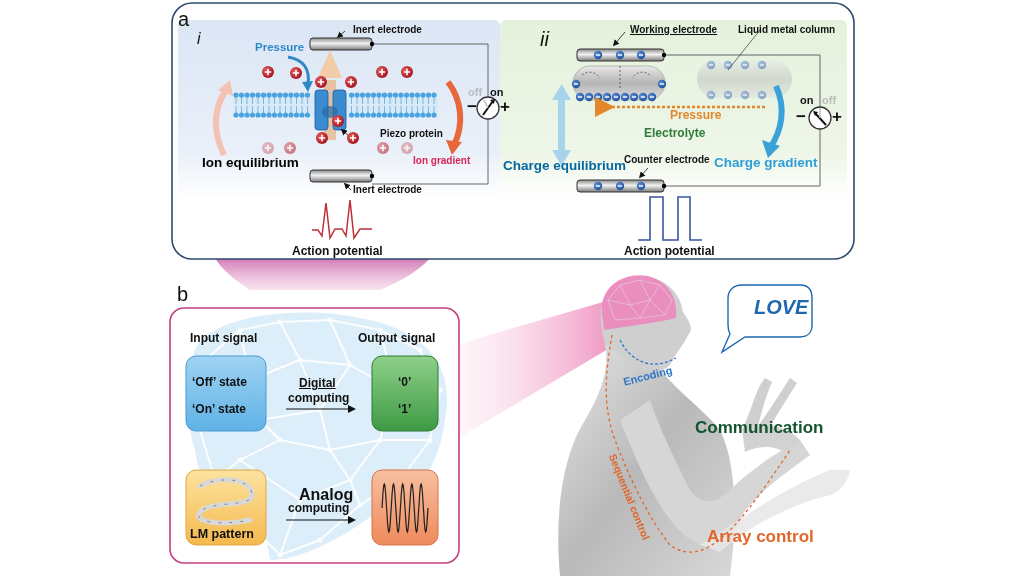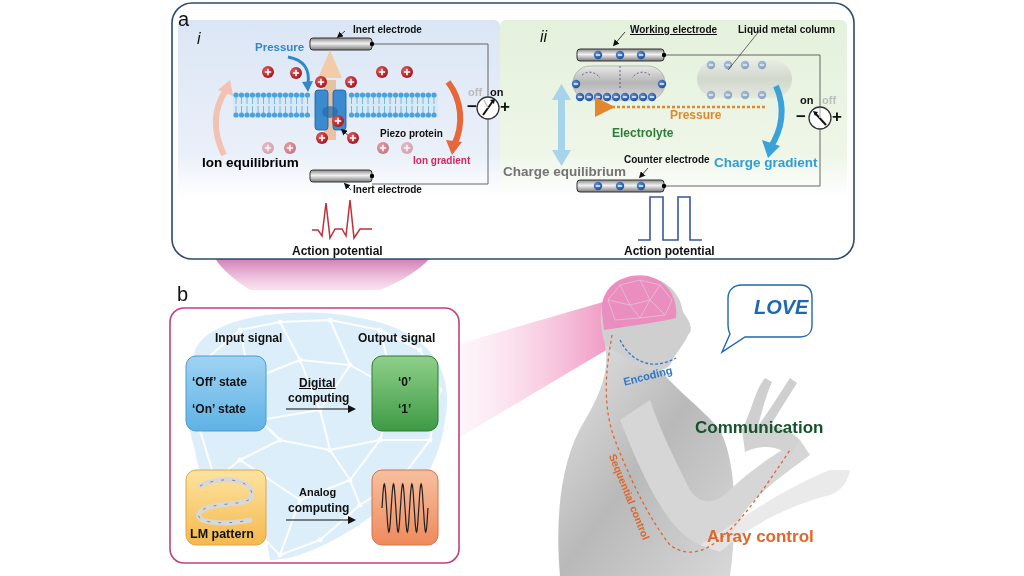--- a/index.html
+++ b/index.html
@@ -579,44 +579,44 @@
 <div class="lbl bold" style="left:352px;top:128px;font-size:10px;color:#111;padding-left:28px;">Piezo protein</div>
 <div class="lbl bold" style="left:182px;top:155px;font-size:13.5px;color:#000000;margin-left:20px;">Ion equilibrium</div>
 <div class="lbl bold" style="left:413px;top:155px;font-size:10px;color:#d8245a;">Ion gradient</div>
 <div class="lbl bold" style="left:353px;top:184px;font-size:10px;color:#111;">Inert electrode</div>
 <div class="lbl bold" style="left:468px;top:86px;font-size:11px;color:#bbb;">off</div>
 <div class="lbl bold" style="left:490px;top:86px;font-size:11px;color:#111;">on</div>
 <div class="lbl bold" style="left:467px;top:97px;font-size:17px;color:#111;">−</div>
 <div class="lbl bold" style="left:500px;top:97px;font-size:17px;color:#111;">+</div>
 <div class="lbl bold" style="left:292px;top:244px;font-size:12px;color:#111;">Action potential</div>
 
-<div class="lbl" style="left:540px;top:28px;font-size:16px;font-style:italic;color:#111;">ii</div>
+<div class="lbl" style="left:540px;top:28px;font-size:20px;font-style:italic;color:#111;">ii</div>
 <div class="lbl bold" style="left:630px;top:24px;font-size:10px;color:#111;text-decoration:underline;">Working electrode</div>
 <div class="lbl bold" style="left:738px;top:24px;font-size:10px;color:#111;">Liquid metal column</div>
 <div class="lbl bold" style="left:670px;top:108px;font-size:12px;color:#e2882a;">Pressure</div>
-<div class="lbl bold" style="left:564px;top:126px;font-size:12px;color:#2e7d3a;padding-left:48px;">Electrolyte</div>
-<div class="lbl bold" style="left:503px;top:164px;font-size:13.5px;color:#737373;">Charge equilibrium</div>
+<div class="lbl bold" style="left:596px;top:126px;font-size:12px;color:#2e7d3a;padding-left:48px;">Electrolyte</div>
+<div class="lbl bold" style="left:503px;top:158px;font-size:13.5px;color:#0369a1;">Charge equilibrium</div>
 <div class="lbl bold" style="left:624px;top:154px;font-size:10px;color:#111;">Counter electrode</div>
 <div class="lbl bold" style="left:714px;top:155px;font-size:13.5px;color:#2f9ed6;">Charge gradient</div>
 <div class="lbl bold" style="left:800px;top:94px;font-size:11px;color:#111;">on</div>
 <div class="lbl bold" style="left:822px;top:94px;font-size:11px;color:#bbb;">off</div>
 <div class="lbl bold" style="left:796px;top:107px;font-size:17px;color:#111;">−</div>
 <div class="lbl bold" style="left:832px;top:107px;font-size:17px;color:#111;">+</div>
 <div class="lbl bold" style="left:624px;top:244px;font-size:12px;color:#111;">Action potential</div>
 
 <div class="lbl" style="left:177px;top:283px;font-size:20px;color:#111;">b</div>
-<div class="lbl bold" style="left:190px;top:331px;font-size:12px;color:#111;margin-left:25px;">Input signal</div>
+<div class="lbl bold" style="left:190px;top:331px;font-size:12px;color:#111;">Input signal</div>
 <div class="lbl bold" style="left:358px;top:331px;font-size:12px;color:#111;">Output signal</div>
 <div class="lbl bold" style="left:192px;top:375px;font-size:12px;color:#111;text-align:right;">‘Off’ state</div>
 <div class="lbl bold" style="left:192px;top:402px;font-size:12px;color:#111;">‘On’ state</div>
 <div class="lbl bold" style="left:299px;top:376px;font-size:12px;color:#111;text-decoration:underline;">Digital</div>
 <div class="lbl bold" style="left:288px;top:391px;font-size:12px;color:#111;">computing</div>
 <div class="lbl bold" style="left:398px;top:375px;font-size:12px;color:#111;">‘0’</div>
 <div class="lbl bold" style="left:398px;top:402px;font-size:12px;color:#111;">‘1’</div>
 <div class="lbl bold" style="left:190px;top:527px;font-size:12.5px;color:#111;">LM pattern</div>
-<div class="lbl bold" style="left:299px;top:486px;font-size:11px;color:#111;">Analog</div>
+<div class="lbl bold" style="left:299px;top:486px;font-size:16px;color:#111;">Analog</div>
 <div class="lbl bold" style="left:288px;top:501px;font-size:12px;color:#111;">computing</div>
 
 <div class="lbl bold" style="left:742px;top:296px;font-size:20px;font-style:italic;color:#1e68b0;margin-left:12px;">LOVE</div>
 <div class="lbl bold" style="left:695px;top:374px;font-size:17px;color:#14532d;margin-top:44px;">Communication</div>
 <div class="lbl bold" style="left:622px;top:376px;font-size:11px;color:#2e78c6;transform:rotate(-14deg);transform-origin:left top;">Encoding</div>
 <div class="lbl bold" style="left:618px;top:452px;font-size:10.5px;color:#e0662a;transform:rotate(68deg);transform-origin:left top;">Sequential control</div>
 <div class="lbl bold" style="left:707px;top:527px;font-size:17px;color:#e0662a;">Array control</div>
 
 </body></html>

